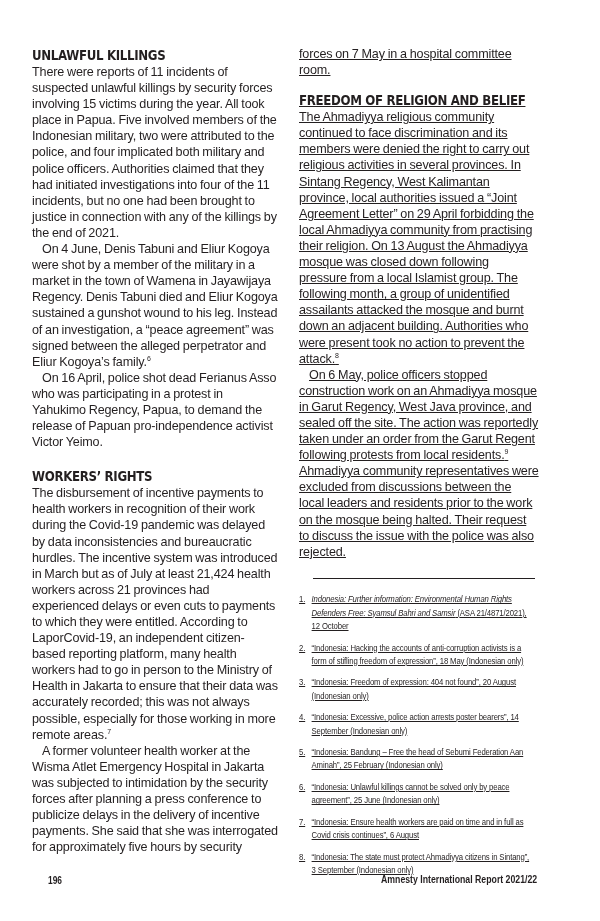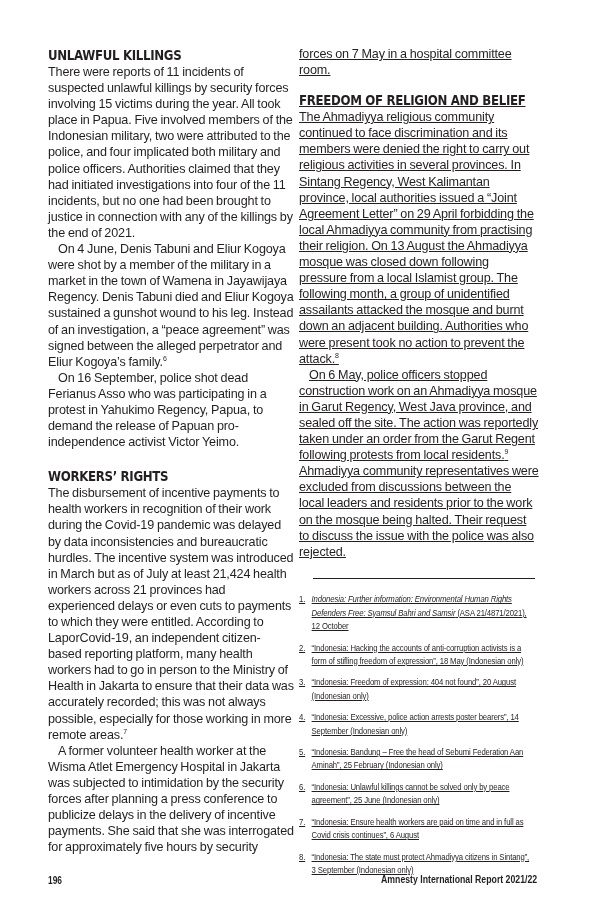--- a/index.html
+++ b/index.html
@@ -1,18 +1,18 @@
 <!DOCTYPE html>
 <html><head>
 <meta charset="utf-8">
 <style>
   html, body { margin: 0; padding: 0; background: #ffffff; }
   body { width: 600px; height: 921px; position: relative; overflow: hidden; color: #231f20; }
   .col { position: absolute; top: 46px; width: 246px; font-family: "Liberation Sans Narrow", "Liberation Sans", sans-serif; }
-  .col-left { left: 48px; }
+  .col-left { left: 32px; }
   .col-right { left: 299px; width: 240px; text-decoration: underline; }
   .heading { font-family: "DejaVu Sans", sans-serif; font-weight: bold; font-size: 14.4px; letter-spacing: -0.4px; line-height: 18px; margin: 0; transform: scaleX(0.82); transform-origin: left; white-space: nowrap; }
   .para { font-size: 12.6px; line-height: 16.1px; margin: 0; letter-spacing: -0.15px; word-spacing: -0.5px; }
   .para.indent { text-indent: 10px; }
   sup { font-size: 7px; line-height: 0; vertical-align: 5px; }
   .gap { height: 17px; }
   .gap-sm { height: 13px; }
   .rule { width: 222px; height: 1.5px; background: #231f20; margin: 18px 0 0 14px; }
   .notes { list-style: none; margin: 14px 0 0 0; padding: 0; }
   .note { display: flex; font-size: 8.6px; line-height: 13.3px; margin-bottom: 8.3px; letter-spacing: -0.15px; transform: scaleX(0.9); transform-origin: left; width: 262px; }
@@ -22,21 +22,21 @@
   .footer-page { position: absolute; left: 48px; top: 874px; font-family: "Liberation Sans", sans-serif; font-size: 10.5px; font-weight: bold; transform: scaleX(0.8); transform-origin: left; }
   .footer-title { position: absolute; left: 381px; top: 873px; font-family: "Liberation Sans", sans-serif; font-size: 11.2px; font-weight: bold; transform: scaleX(0.78); transform-origin: left; white-space: nowrap; }
 </style>
 </head>
 <body>
 
 <div class="col col-left">
   <h2 class="heading">UNLAWFUL KILLINGS</h2>
   <p class="para">There were reports of 11 incidents of suspected unlawful killings by security forces involving 15 victims during the year. All took place in Papua. Five involved members of the Indonesian military, two were attributed to the police, and four implicated both military and police officers. Authorities claimed that they had initiated investigations into four of the 11 incidents, but no one had been brought to justice in connection with any of the killings by the end of 2021.</p>
   <p class="para indent"><span>On 4 June, Denis Tabuni and Eliur Kogoya were shot by a member of the military in a market in the town of Wamena in Jayawijaya Regency. Denis Tabuni died and Eliur Kogoya sustained a gunshot wound to his leg. Instead of an investigation, a “peace agreement” was signed between the alleged perpetrator and Eliur Kogoya’s family.</span><sup>6</sup></p>
-  <p class="para indent">On 16 September, police shot dead Ferianus Asso who was participating in a protest in Yahukimo Regency, Papua, to demand the release of Papuan pro-independence activist Victor Yeimo.</p>
+  <p class="para indent">On 16 April, police shot dead Ferianus Asso who was participating in a protest in Yahukimo Regency, Papua, to demand the release of Papuan pro-independence activist Victor Yeimo.</p>
   <div class="gap"></div>
   <h2 class="heading">WORKERS’ RIGHTS</h2>
   <p class="para"><span>The disbursement of incentive payments to health workers in recognition of their work during the Covid-19 pandemic was delayed by data inconsistencies and bureaucratic hurdles. The incentive system was introduced in March but as of July at least 21,424 health workers across 21 provinces had experienced delays or even cuts to payments to which they were entitled. According to LaporCovid-19, an independent citizen-based reporting platform, many health workers had to go in person to the Ministry of Health in Jakarta to ensure that their data was accurately recorded; this was not always possible, especially for those working in more remote areas.</span><sup>7</sup></p>
   <p class="para indent">A former volunteer health worker at the Wisma Atlet Emergency Hospital in Jakarta was subjected to intimidation by the security forces after planning a press conference to publicize delays in the delivery of incentive payments. She said that she was interrogated for approximately five hours by security</p>
 </div>
 
 <div class="col col-right">
   <p class="para">forces on 7 May in a hospital committee room.</p>
   <div class="gap-sm"></div>
   <h2 class="heading">FREEDOM OF RELIGION AND BELIEF</h2>

